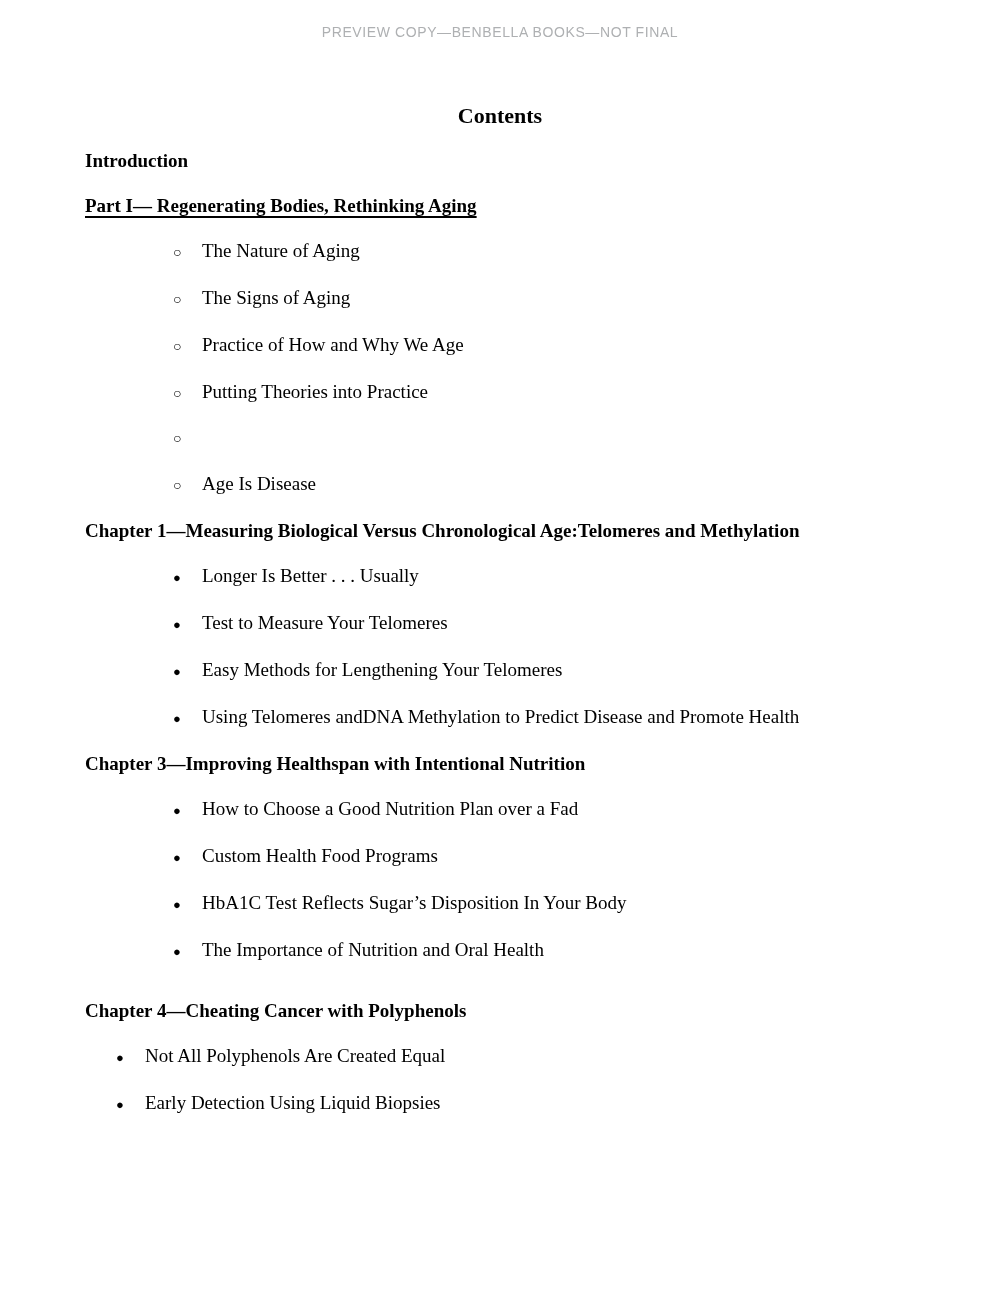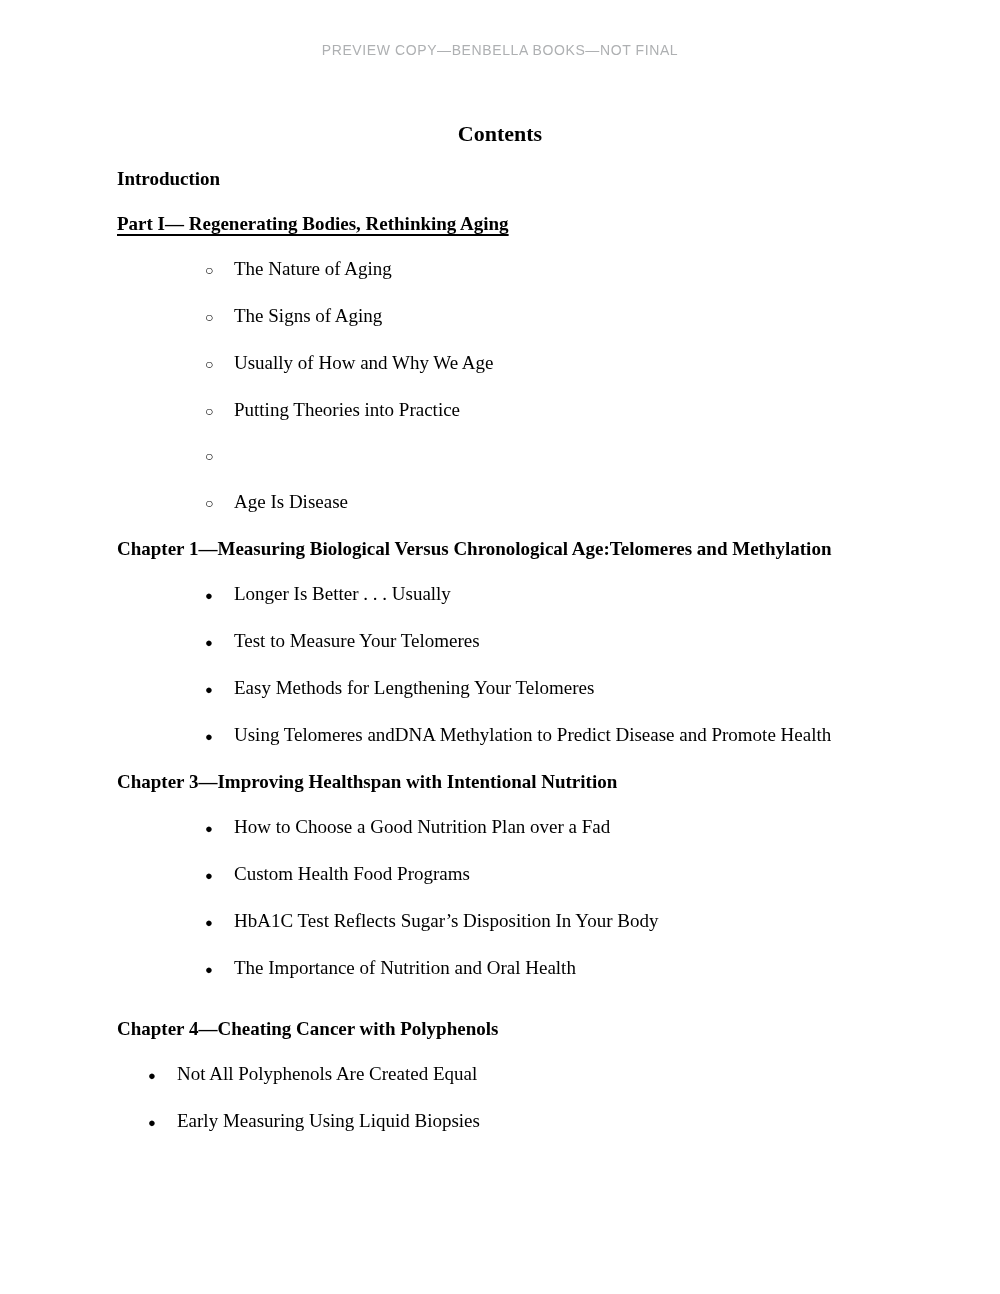--- a/index.html
+++ b/index.html
@@ -6,40 +6,40 @@
   .page {
     position: relative;
     width: 1000px;
     height: 1294px;
     background: #ffffff;
     color: #000000;
     font-family: "Liberation Serif", serif;
     overflow: hidden;
   }
   .watermark {
-    padding-top: 43px;
+    padding-top: 25px;
     height: 14px;
     line-height: 14px;
     text-align: center;
     font-family: "Liberation Sans", sans-serif;
     font-size: 14px;
     letter-spacing: 0.6px;
     color: #aeb0b2;
     user-select: none;
   }
   .doc-title {
     margin: 54px 0 0 0;
     height: 45px;
     line-height: 45px;
     text-align: center;
     font-size: 22px;
     font-weight: bold;
     font-family: "Liberation Serif", serif;
   }
-  .toc { margin: 0 40px 0 117px; }
+  .toc { margin: 0 40px 0 85px; }
   .toc-section { margin: 0; }
   .toc-section.extra-gap { margin-top: 14px; }
   .heading {
     line-height: 45px;
     font-size: 19px;
     font-weight: bold;
     white-space: nowrap;
   }
   .heading.part {
     text-decoration: underline;
@@ -81,21 +81,21 @@
         <div class="toc-item deep">
           <span class="marker circle">○</span>
           <span class="item-text">The Nature of Aging</span>
         </div>
         <div class="toc-item deep">
           <span class="marker circle">○</span>
           <span class="item-text">The Signs of Aging</span>
         </div>
         <div class="toc-item deep">
           <span class="marker circle">○</span>
-          <span class="item-text">Usually of How and Why We Age</span>
+          <span class="item-text">Practice of How and Why We Age</span>
         </div>
         <div class="toc-item deep">
           <span class="marker circle">○</span>
           <span class="item-text">Putting Theories into Practice</span>
         </div>
         <div class="toc-item deep">
           <span class="marker circle">○</span>
         </div>
         <div class="toc-item deep">
           <span class="marker circle">○</span>
@@ -141,17 +141,17 @@
         </div>
       </section>
       <section class="toc-section extra-gap">
         <div class="heading chapter">Chapter 4—Cheating Cancer with Polyphenols</div>
         <div class="toc-item shallow">
           <span class="marker disc">●</span>
           <span class="item-text">Not All Polyphenols Are Created Equal</span>
         </div>
         <div class="toc-item shallow">
           <span class="marker disc">●</span>
-          <span class="item-text">Early Measuring Using Liquid Biopsies</span>
+          <span class="item-text">Early Detection Using Liquid Biopsies</span>
         </div>
       </section>
     </div>
 </div>
 
 </body></html>

